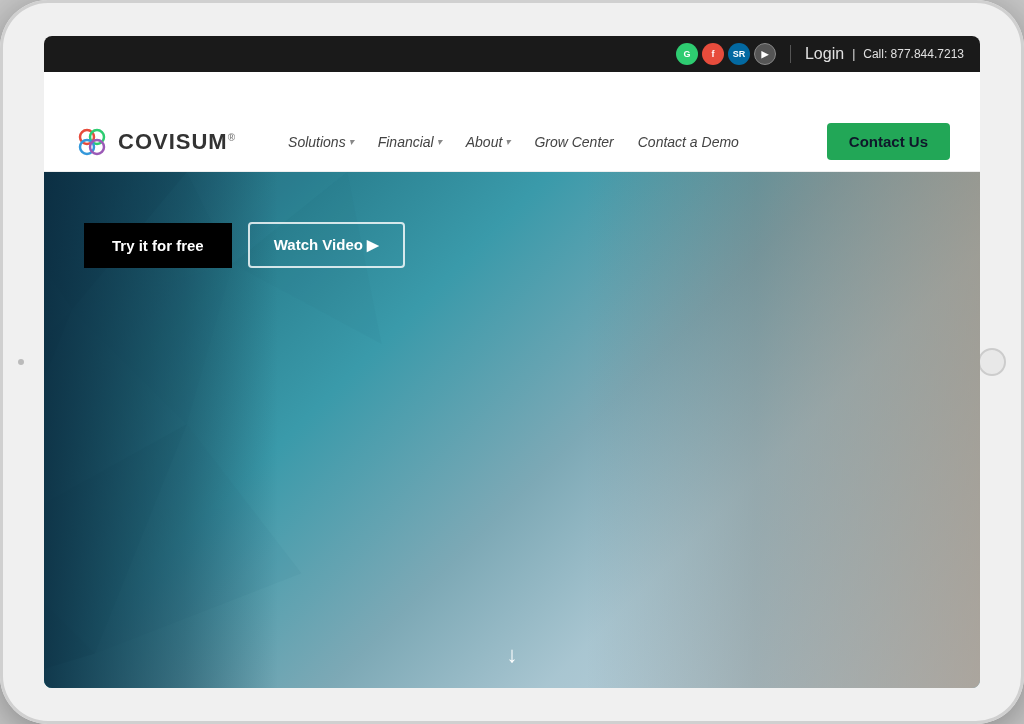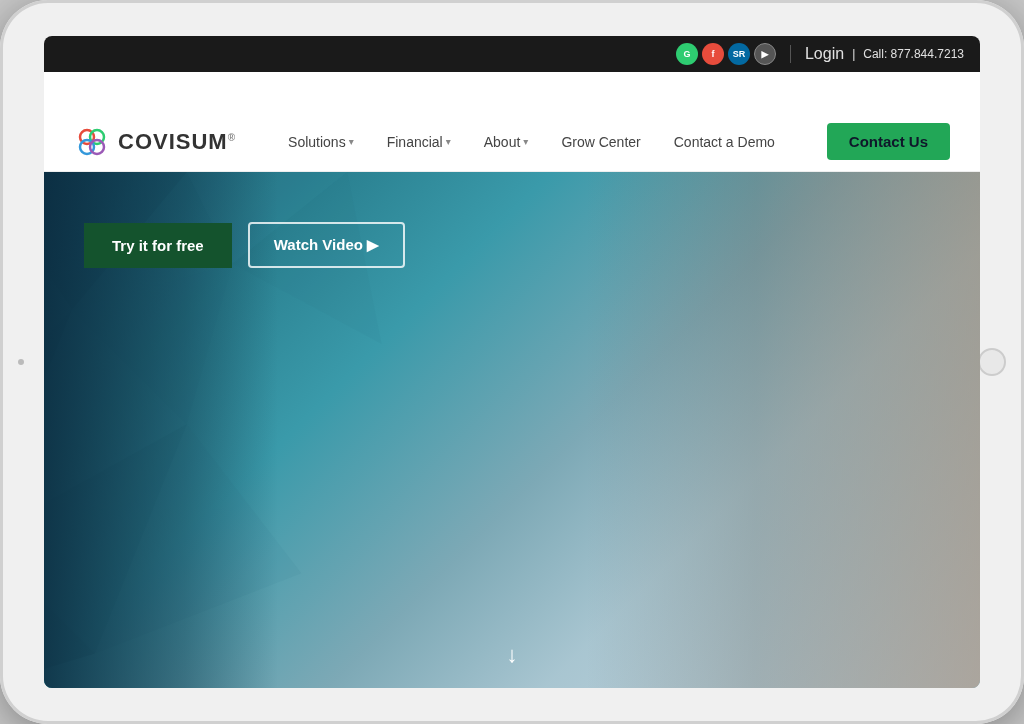--- a/index.html
+++ b/index.html
@@ -121,22 +121,23 @@
     }
 
     .logo-text sup {
       font-size: 10px;
       color: #888;
     }
 
     .nav-links {
       display: flex;
       align-items: center;
-      gap: 9px;
+      gap: 0;
       flex: 1;
+      font-style: italic;
     }
 
     .nav-link {
       font-size: 14px;
       color: #444;
       padding: 0 12px;
       cursor: pointer;
       white-space: nowrap;
       display: flex;
       align-items: center;
@@ -237,21 +238,21 @@
       margin-bottom: 30px;
     }
 
     .hero-buttons {
       display: flex;
       gap: 16px;
       align-items: center;
     }
 
     .btn-primary {
-      background: #14532d;
+      background: #000000;
       color: white;
       padding: 14px 28px;
       border-radius: 0;
       font-size: 15px;
       font-weight: 700;
       cursor: pointer;
       border: none;
     }
 
     .btn-secondary {

